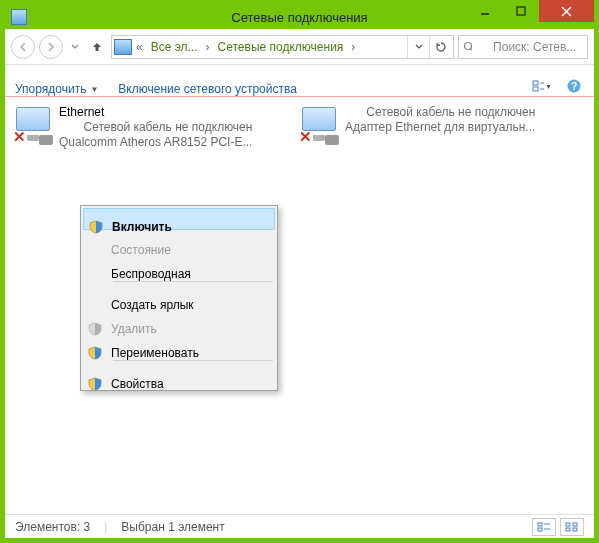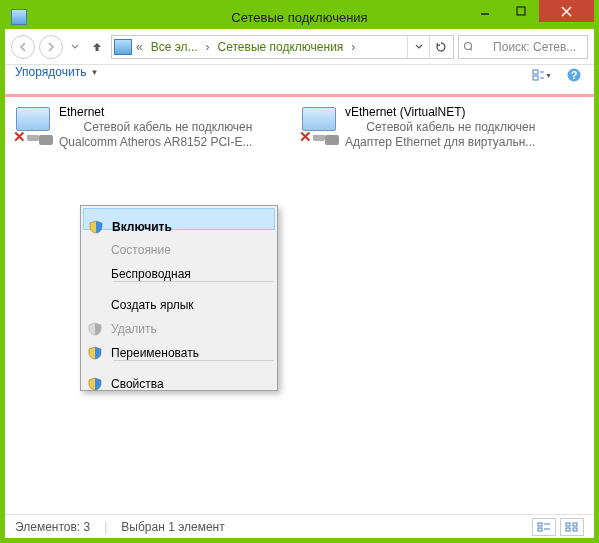--- a/index.html
+++ b/index.html
@@ -120,23 +120,23 @@
     border: none; outline: none;
     font-size: 12px;
     width: 100%;
     color: #333;
   }
   .searchbox input::placeholder { color: #888; }
   
   .toolbar {
     height: 32px;
     background: #fff;
-    border-bottom: 3px solid #fca5a5;
-    display: flex;
-    align-items: flex-start;
+    border-bottom: 1px solid #fca5a5;
+    display: flex;
+    align-items: flex-end;
     padding: 0 10px;
     gap: 20px;
     color: #1b5fb8;
   }
   .tool-item {
     display: flex; align-items: center; gap: 4px;
     font-size: 12px;
   }
   .tool-item .dd { font-size: 8px; color: #555; }
   .tool-right {
@@ -349,20 +349,23 @@
         </svg>
       <input placeholder="Поиск: Сетев..." style="">
     </div>
   </div>
 
   <div class="toolbar">
     <div class="tool-item">
       <span>Упорядочить</span>
       <span class="dd">▼</span>
     </div>
+    <div class="tool-item">
+      <span>Включение сетевого устройства</span>
+    </div>
     <div class="tool-right">
       <div class="tool-ico">
         <svg width="18" height="14">
             <rect x="1" y="2" width="5" height="4" fill="none" stroke="#4a80c0"></rect>
             <rect x="1" y="8" width="5" height="4" fill="none" stroke="#4a80c0"></rect>
             <line x1="8" y1="4" x2="14" y2="4" stroke="#4a80c0"></line>
             <line x1="8" y1="10" x2="14" y2="10" stroke="#4a80c0"></line>
             <path d="M15 6 L17 8 L19 6" fill="none" stroke="#555" transform="translate(-2,0)"></path>
           </svg>
         <span class="dd" style="font-size:7px;color:#555;margin-left:1px">▼</span>
@@ -391,21 +394,20 @@
       </div>
     </div>
 
     <div class="item" style="left:290px;top:4px">
       <div class="item-icon">
         <div class="monitor"></div>
         <div class="redx">✕</div>
         <div class="plug"></div>
       </div>
       <div class="item-text">
-        <div class="line1">vEthernet (VirtualNET)</div>
         <div class="line2">Сетевой кабель не подключен</div>
         <div class="line3">Адаптер Ethernet для виртуальн...</div>
       </div>
     </div>
 
 
     <div class="ctxmenu">
       <div class="ctxitem hover">
         <div class="ctxicon">
           <svg class="shield" viewBox="0 0 14 14">

